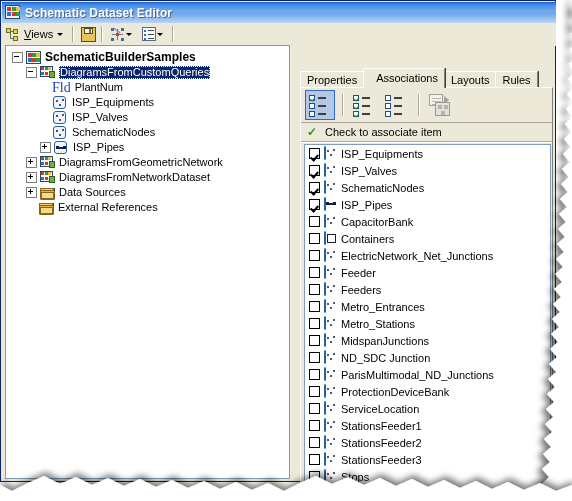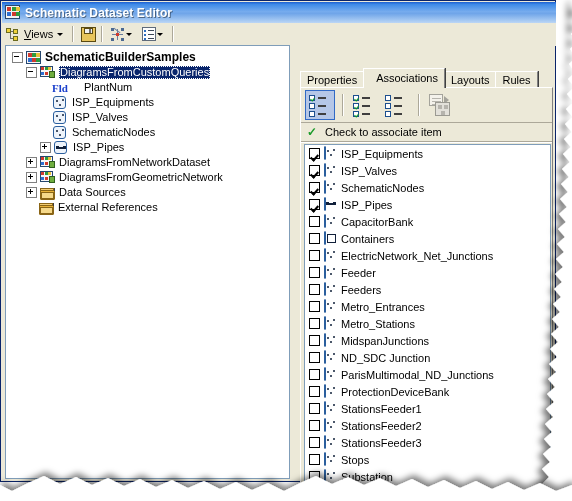--- a/index.html
+++ b/index.html
@@ -83,21 +83,21 @@
   .expander.plus:after{
     content:"";position:absolute;left:3px;top:1px;width:1px;height:5px;background:#000;
   }
   .nicon{width:16px;height:16px;margin-right:3px;flex:0 0 auto;position:relative;}
   .nlabel{font-size:11px;line-height:13px;}
   .nlabel.bold{font-weight:bold;font-size:12px;}
   .nlabel.sel{
     background:#08246b;color:#fff;padding:0 1px;
     outline:1px dotted #ffffff;outline-offset:-1px;
   }
-  .fld{color:#1a3fcc;font-size:11px;font-family:"Liberation Serif",serif;margin-right:16px;font-weight:bold;}
+  .fld{color:#1a3fcc;font-size:14px;font-family:"Liberation Serif",serif;margin-right:4px;font-weight:normal;}
 
   
   .tabpane{
     position:absolute;left:293px;top:0;width:255px;height:434px;margin-top:24px;
   }
   .tabstrip{height:19px;display:flex;align-items:flex-end;padding-left:2px;}
   .tab{
     height:16px;line-height:16px;padding:0 6px;font-size:11px;
     background:#ece9d8;border:1px solid #ffffff;border-right-color:#808080;border-bottom:none;
     border-top-color:#ffffff;border-left-color:#ffffff;
@@ -394,38 +394,38 @@
               <span class="ic-sq" style="position:absolute;left:0;top:1px;">
                 <b style="left:0;top:0;width:13px;height:11px;background:#f7f7f7;border:1px solid #26476f;box-sizing:border-box;"></b>
                 <b style="left:1px;top:1px;background:#d03a2e;width:3px;height:3px;"></b>
                 <b style="left:5px;top:1px;background:#2e9b3f;width:3px;height:3px;"></b>
                 <b style="left:8px;top:1px;background:#e8c23a;width:3px;height:3px;"></b>
                 <b style="left:1px;top:6px;background:#2f6fd0;width:3px;height:3px;"></b>
                 <b style="left:5px;top:6px;background:#d03a2e;width:3px;height:3px;"></b>
                 <b style="left:9px;top:5px;width:6px;height:7px;background:#6fae3f;border:1px solid #2e5e1c;box-sizing:border-box;"></b>
               </span>
             </span>
-            <span class="nlabel">DiagramsFromNetworkDataset</span>
+            <span class="nlabel">DiagramsFromGeometricNetwork</span>
           </div>
 
           <div class="node">
             <span class="ind" style="width:18px;"></span>
             <span class="expander plus"></span>
             <span class="nicon">
               <span class="ic-sq" style="position:absolute;left:0;top:1px;">
                 <b style="left:0;top:0;width:13px;height:11px;background:#f7f7f7;border:1px solid #26476f;box-sizing:border-box;"></b>
                 <b style="left:1px;top:1px;background:#d03a2e;width:3px;height:3px;"></b>
                 <b style="left:5px;top:1px;background:#2e9b3f;width:3px;height:3px;"></b>
                 <b style="left:8px;top:1px;background:#e8c23a;width:3px;height:3px;"></b>
                 <b style="left:1px;top:6px;background:#2f6fd0;width:3px;height:3px;"></b>
                 <b style="left:5px;top:6px;background:#d03a2e;width:3px;height:3px;"></b>
                 <b style="left:9px;top:5px;width:6px;height:7px;background:#6fae3f;border:1px solid #2e5e1c;box-sizing:border-box;"></b>
               </span>
             </span>
-            <span class="nlabel">DiagramsFromGeometricNetwork</span>
+            <span class="nlabel">DiagramsFromNetworkDataset</span>
           </div>
 
 
           <div class="node">
             <span class="ind" style="width:18px;"></span>
             <span class="expander plus"></span>
             <span class="nicon">
               <span class="ic-folder" style="position:absolute;left:0;top:1px;">
                   <span class="bk"></span>
                   <span class="tab"></span>
@@ -604,20 +604,25 @@
             </div>
             <div class="lrow">
               <span class="cbox"></span>
               <span class="licon"><span class="ic-point"><i class="a"></i><i class="b"></i><i class="c"></i></span></span>
               <span class="ltext">ParisMultimodal_ND_Junctions</span>
             </div>
             <div class="lrow">
               <span class="cbox"></span>
               <span class="licon"><span class="ic-point"><i class="a"></i><i class="b"></i><i class="c"></i></span></span>
               <span class="ltext">ProtectionDeviceBank</span>
+            </div>
+            <div class="lrow">
+              <span class="cbox"></span>
+              <span class="licon"><span class="ic-point"><i class="a"></i><i class="b"></i><i class="c"></i></span></span>
+              <span class="ltext">ServiceLocation</span>
             </div>
             <div class="lrow">
               <span class="cbox"></span>
               <span class="licon"><span class="ic-point"><i class="a"></i><i class="b"></i><i class="c"></i></span></span>
               <span class="ltext">StationsFeeder1</span>
             </div>
             <div class="lrow">
               <span class="cbox"></span>
               <span class="licon"><span class="ic-point"><i class="a"></i><i class="b"></i><i class="c"></i></span></span>
               <span class="ltext">StationsFeeder2</span>

